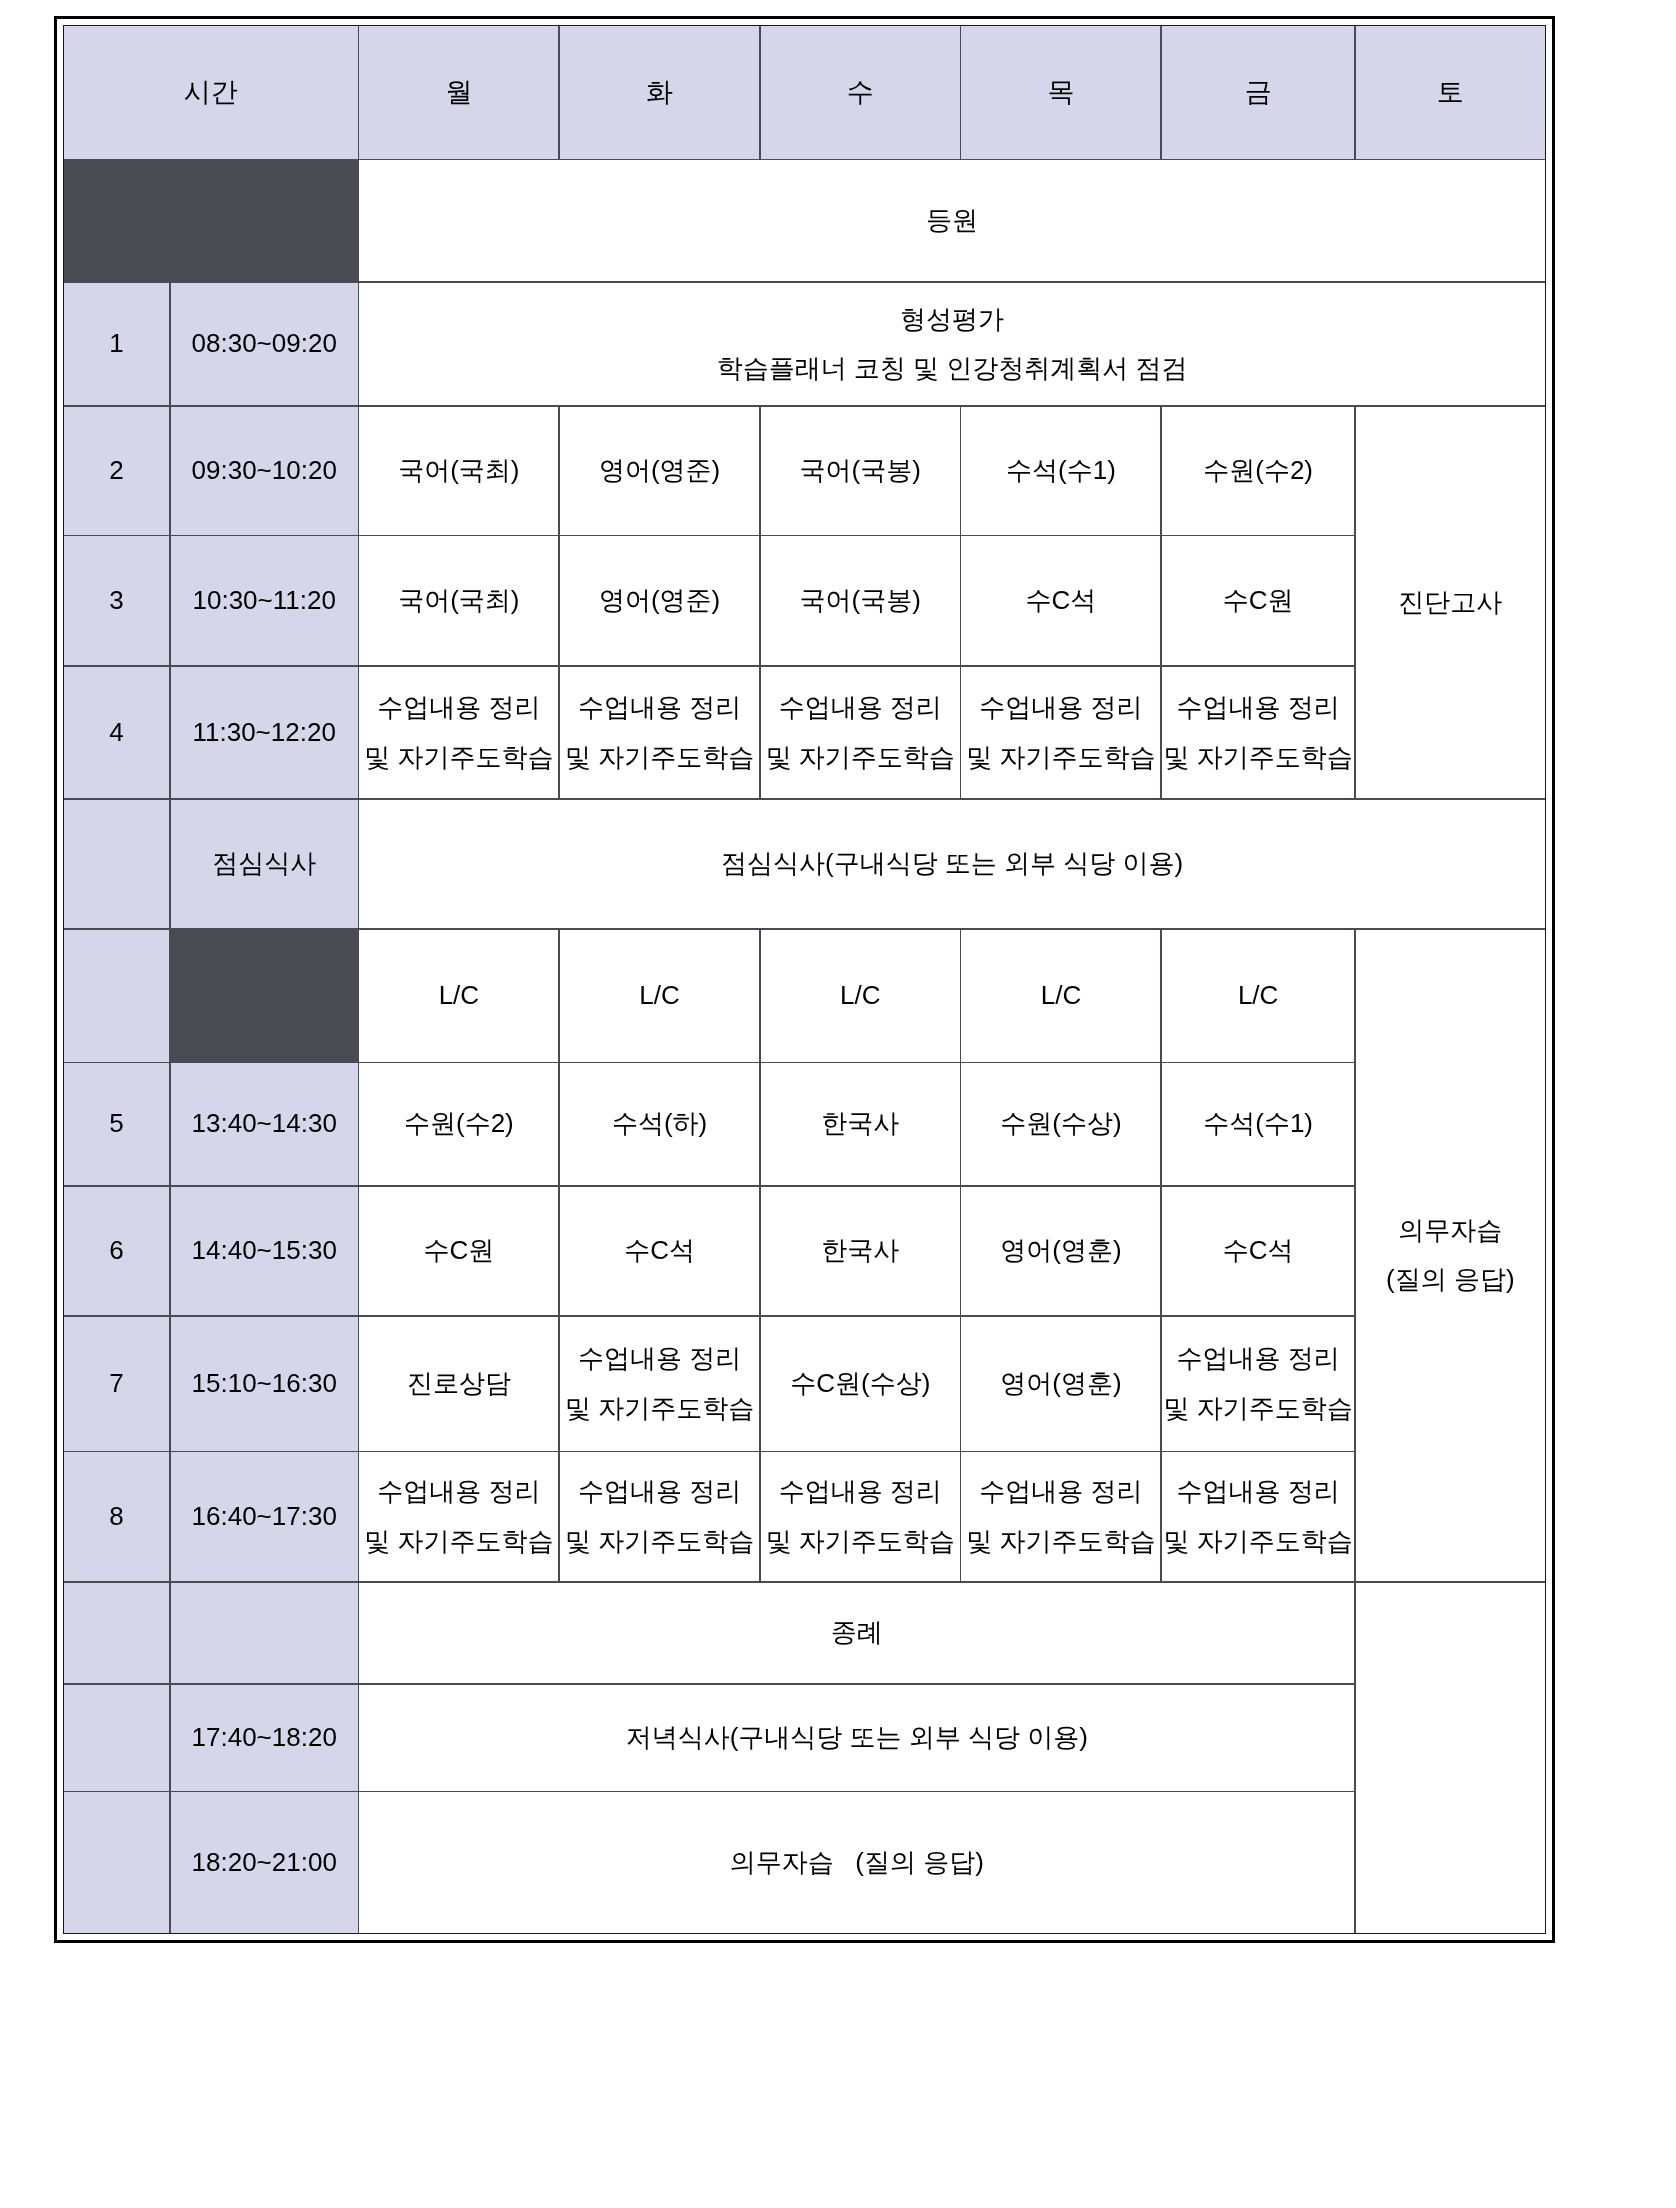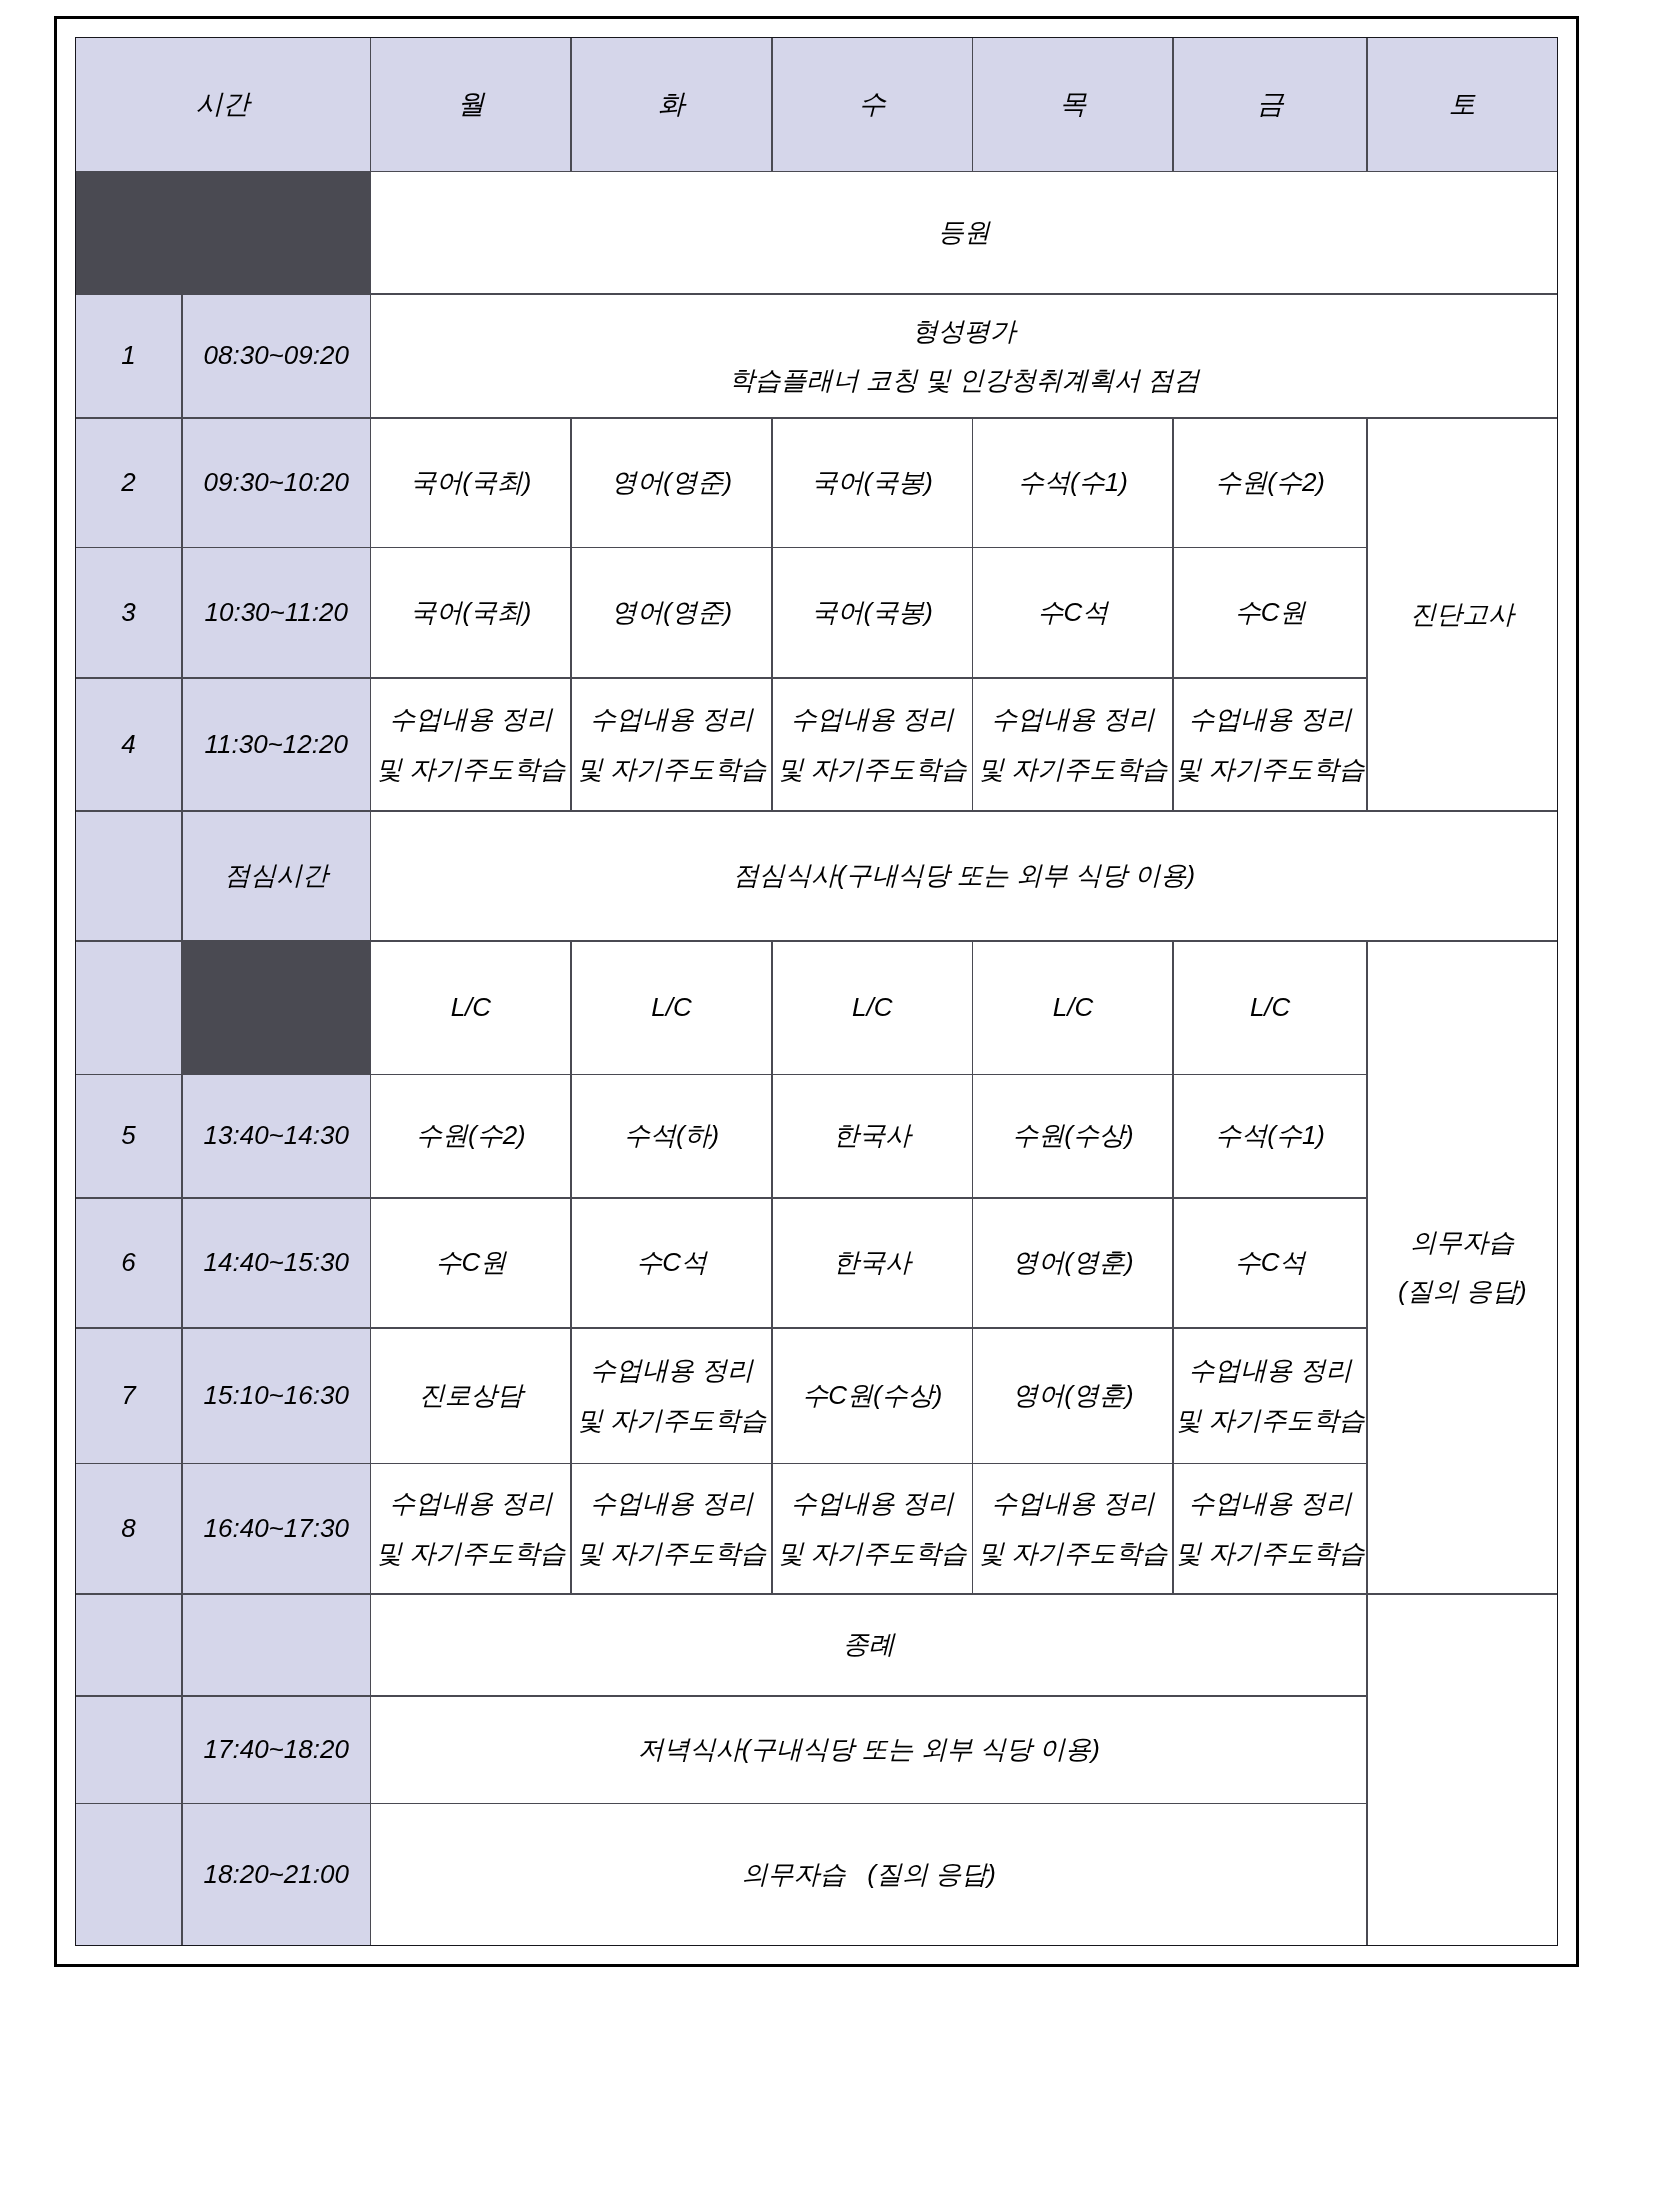--- a/index.html
+++ b/index.html
@@ -15,23 +15,22 @@
   .page{
     position:relative;
     width:1677px;height:2208px;
     background:var(--page-bg);
     font-family:"Liberation Sans","DejaVu Sans",sans-serif;
     color:var(--text);
   }
   .table-wrap{
     position:absolute;left:54px;top:15.7px;
     border:3.5px solid var(--outer-border);
-    padding:18px;
+    padding:6px;
     background:var(--page-bg);
-    font-style:italic;
   }
   .grid{
     display:grid;
     grid-template-columns:105px 187px 199px 199px 199px 199px 192px 189px;
     grid-template-rows:133px 121px 122px 128px 129px 131px 128px 132px 122px 128px 134px 129px 100px 106px 141px;
     gap:1.7px;
     background:var(--grid-line);
     border:1.7px solid var(--inner-border);
   }
   .cell{
@@ -104,21 +103,21 @@
       <div class="cell" style="grid-area:6/6/7/7">
         <span>수업내용 정리</span>
         <span>및 자기주도학습</span>
       </div>
       <div class="cell" style="grid-area:6/7/7/8">
         <span>수업내용 정리</span>
         <span>및 자기주도학습</span>
       </div>
 
       <div class="cell shade" style="grid-area:7/1/8/2"></div>
-      <div class="cell shade" style="grid-area:7/2/8/3">점심시간</div>
+      <div class="cell shade" style="grid-area:7/2/8/3">점심식사</div>
       <div class="cell" style="grid-area:7/3/8/9">점심식사(구내식당 또는 외부 식당 이용)</div>
 
       <div class="cell shade" style="grid-area:8/1/9/2"></div>
       <div class="cell" style="grid-area:8/3/9/4">L/C</div>
       <div class="cell" style="grid-area:8/4/9/5">L/C</div>
       <div class="cell" style="grid-area:8/5/9/6">L/C</div>
       <div class="cell" style="grid-area:8/6/9/7">L/C</div>
       <div class="cell" style="grid-area:8/7/9/8">L/C</div>
       <div class="cell" style="grid-area:8/8/13/9">
         <span>의무자습</span>

